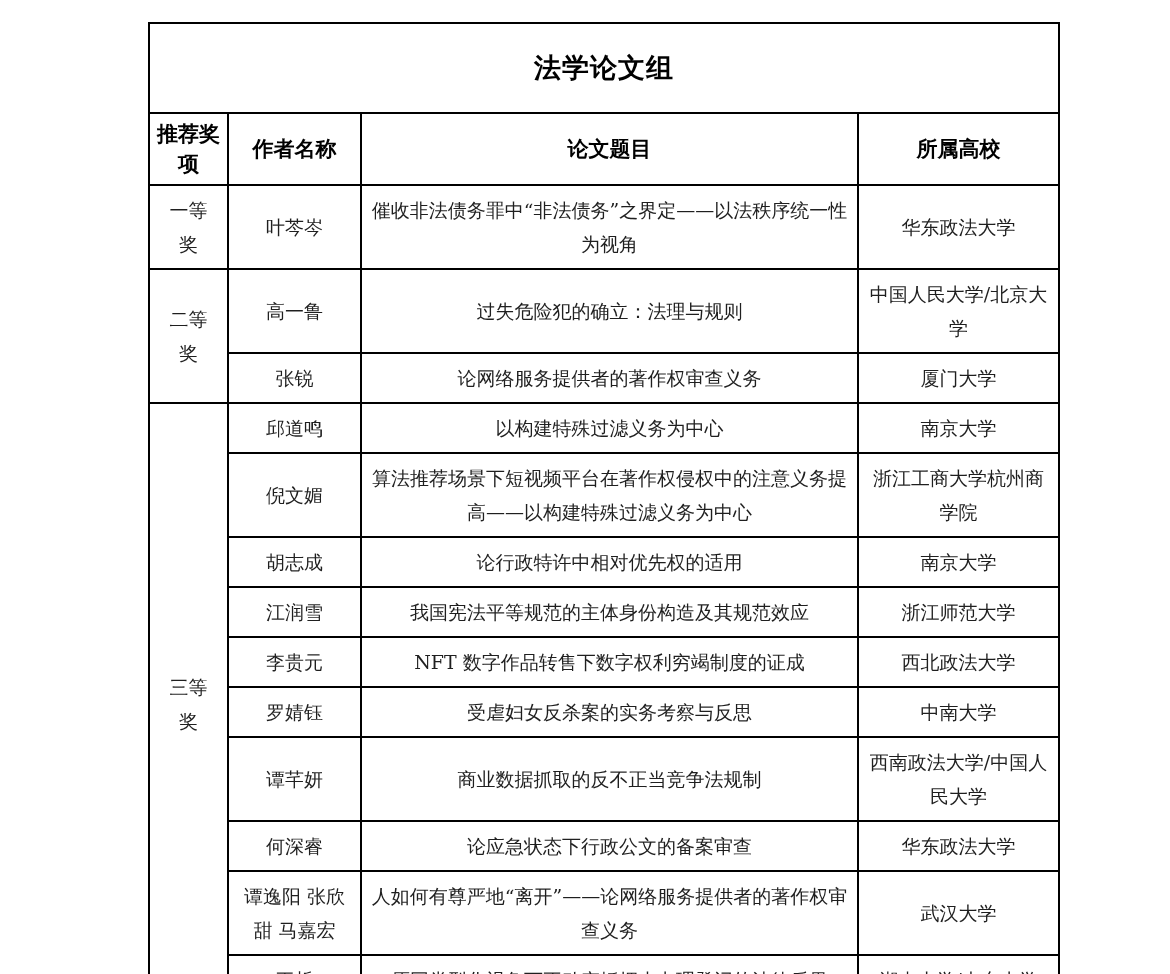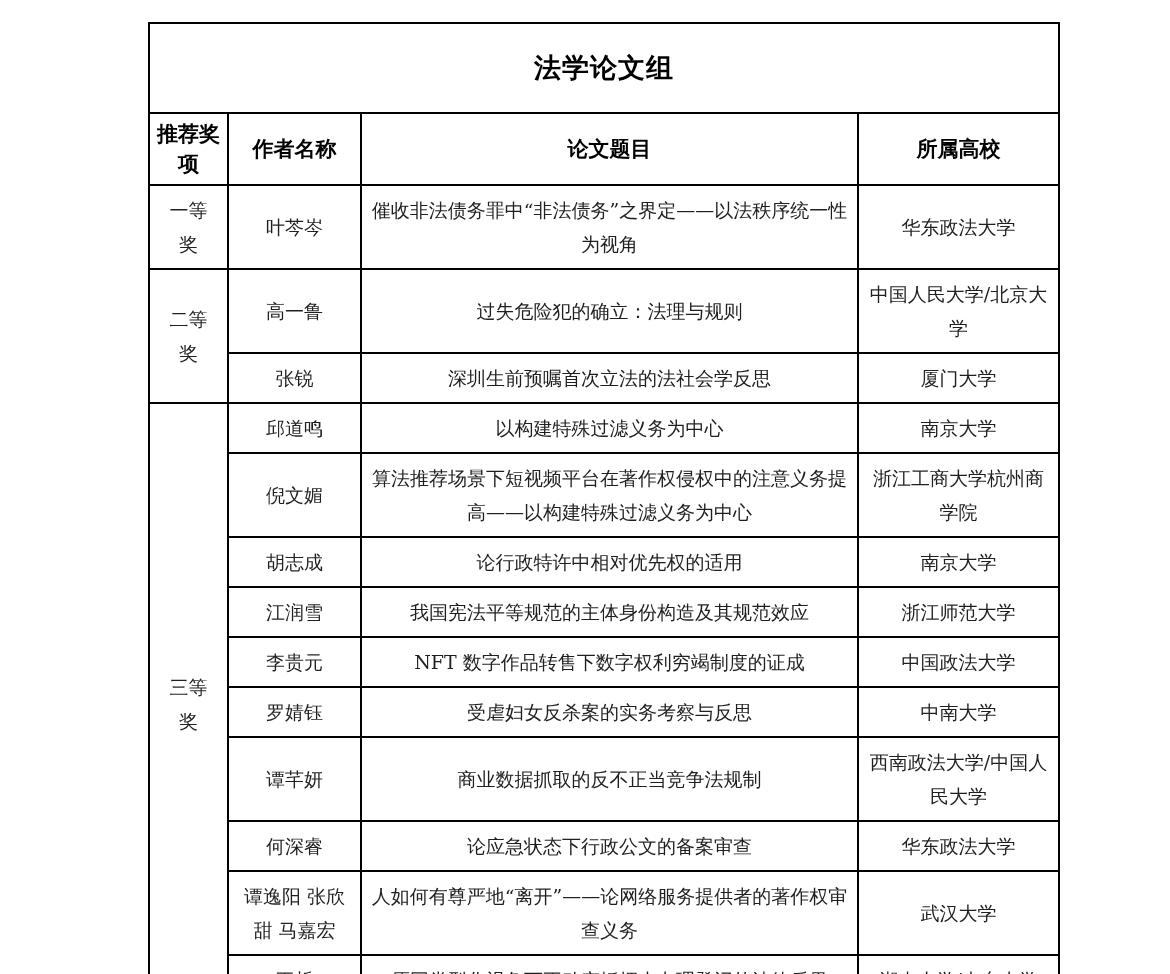--- a/index.html
+++ b/index.html
@@ -88,21 +88,21 @@
       </tr>
 
       <tr>
         <td class="award-cell" rowspan="2">二等奖</td>
         <td>高一鲁</td>
         <td>过失危险犯的确立：法理与规则</td>
         <td>中国人民大学/北京大学</td>
       </tr>
       <tr>
         <td>张锐</td>
-        <td>深圳生前预嘱首次立法的法社会学反思</td>
+        <td>论网络服务提供者的著作权审查义务</td>
         <td>厦门大学</td>
       </tr>
 
       <tr>
         <td class="award-cell" rowspan="10">三等奖</td>
         <td>邱道鸣</td>
         <td>以构建特殊过滤义务为中心</td>
         <td>南京大学</td>
       </tr>
       <tr>
@@ -116,21 +116,21 @@
         <td>南京大学</td>
       </tr>
       <tr>
         <td>江润雪</td>
         <td>我国宪法平等规范的主体身份构造及其规范效应</td>
         <td>浙江师范大学</td>
       </tr>
       <tr>
         <td>李贵元</td>
         <td>NFT 数字作品转售下数字权利穷竭制度的证成</td>
-        <td>中国政法大学</td>
+        <td>西北政法大学</td>
       </tr>
       <tr>
         <td>罗婧钰</td>
         <td>受虐妇女反杀案的实务考察与反思</td>
         <td>中南大学</td>
       </tr>
       <tr>
         <td>谭芊妍</td>
         <td>商业数据抓取的反不正当竞争法规制</td>
         <td>西南政法大学/中国人民大学</td>

